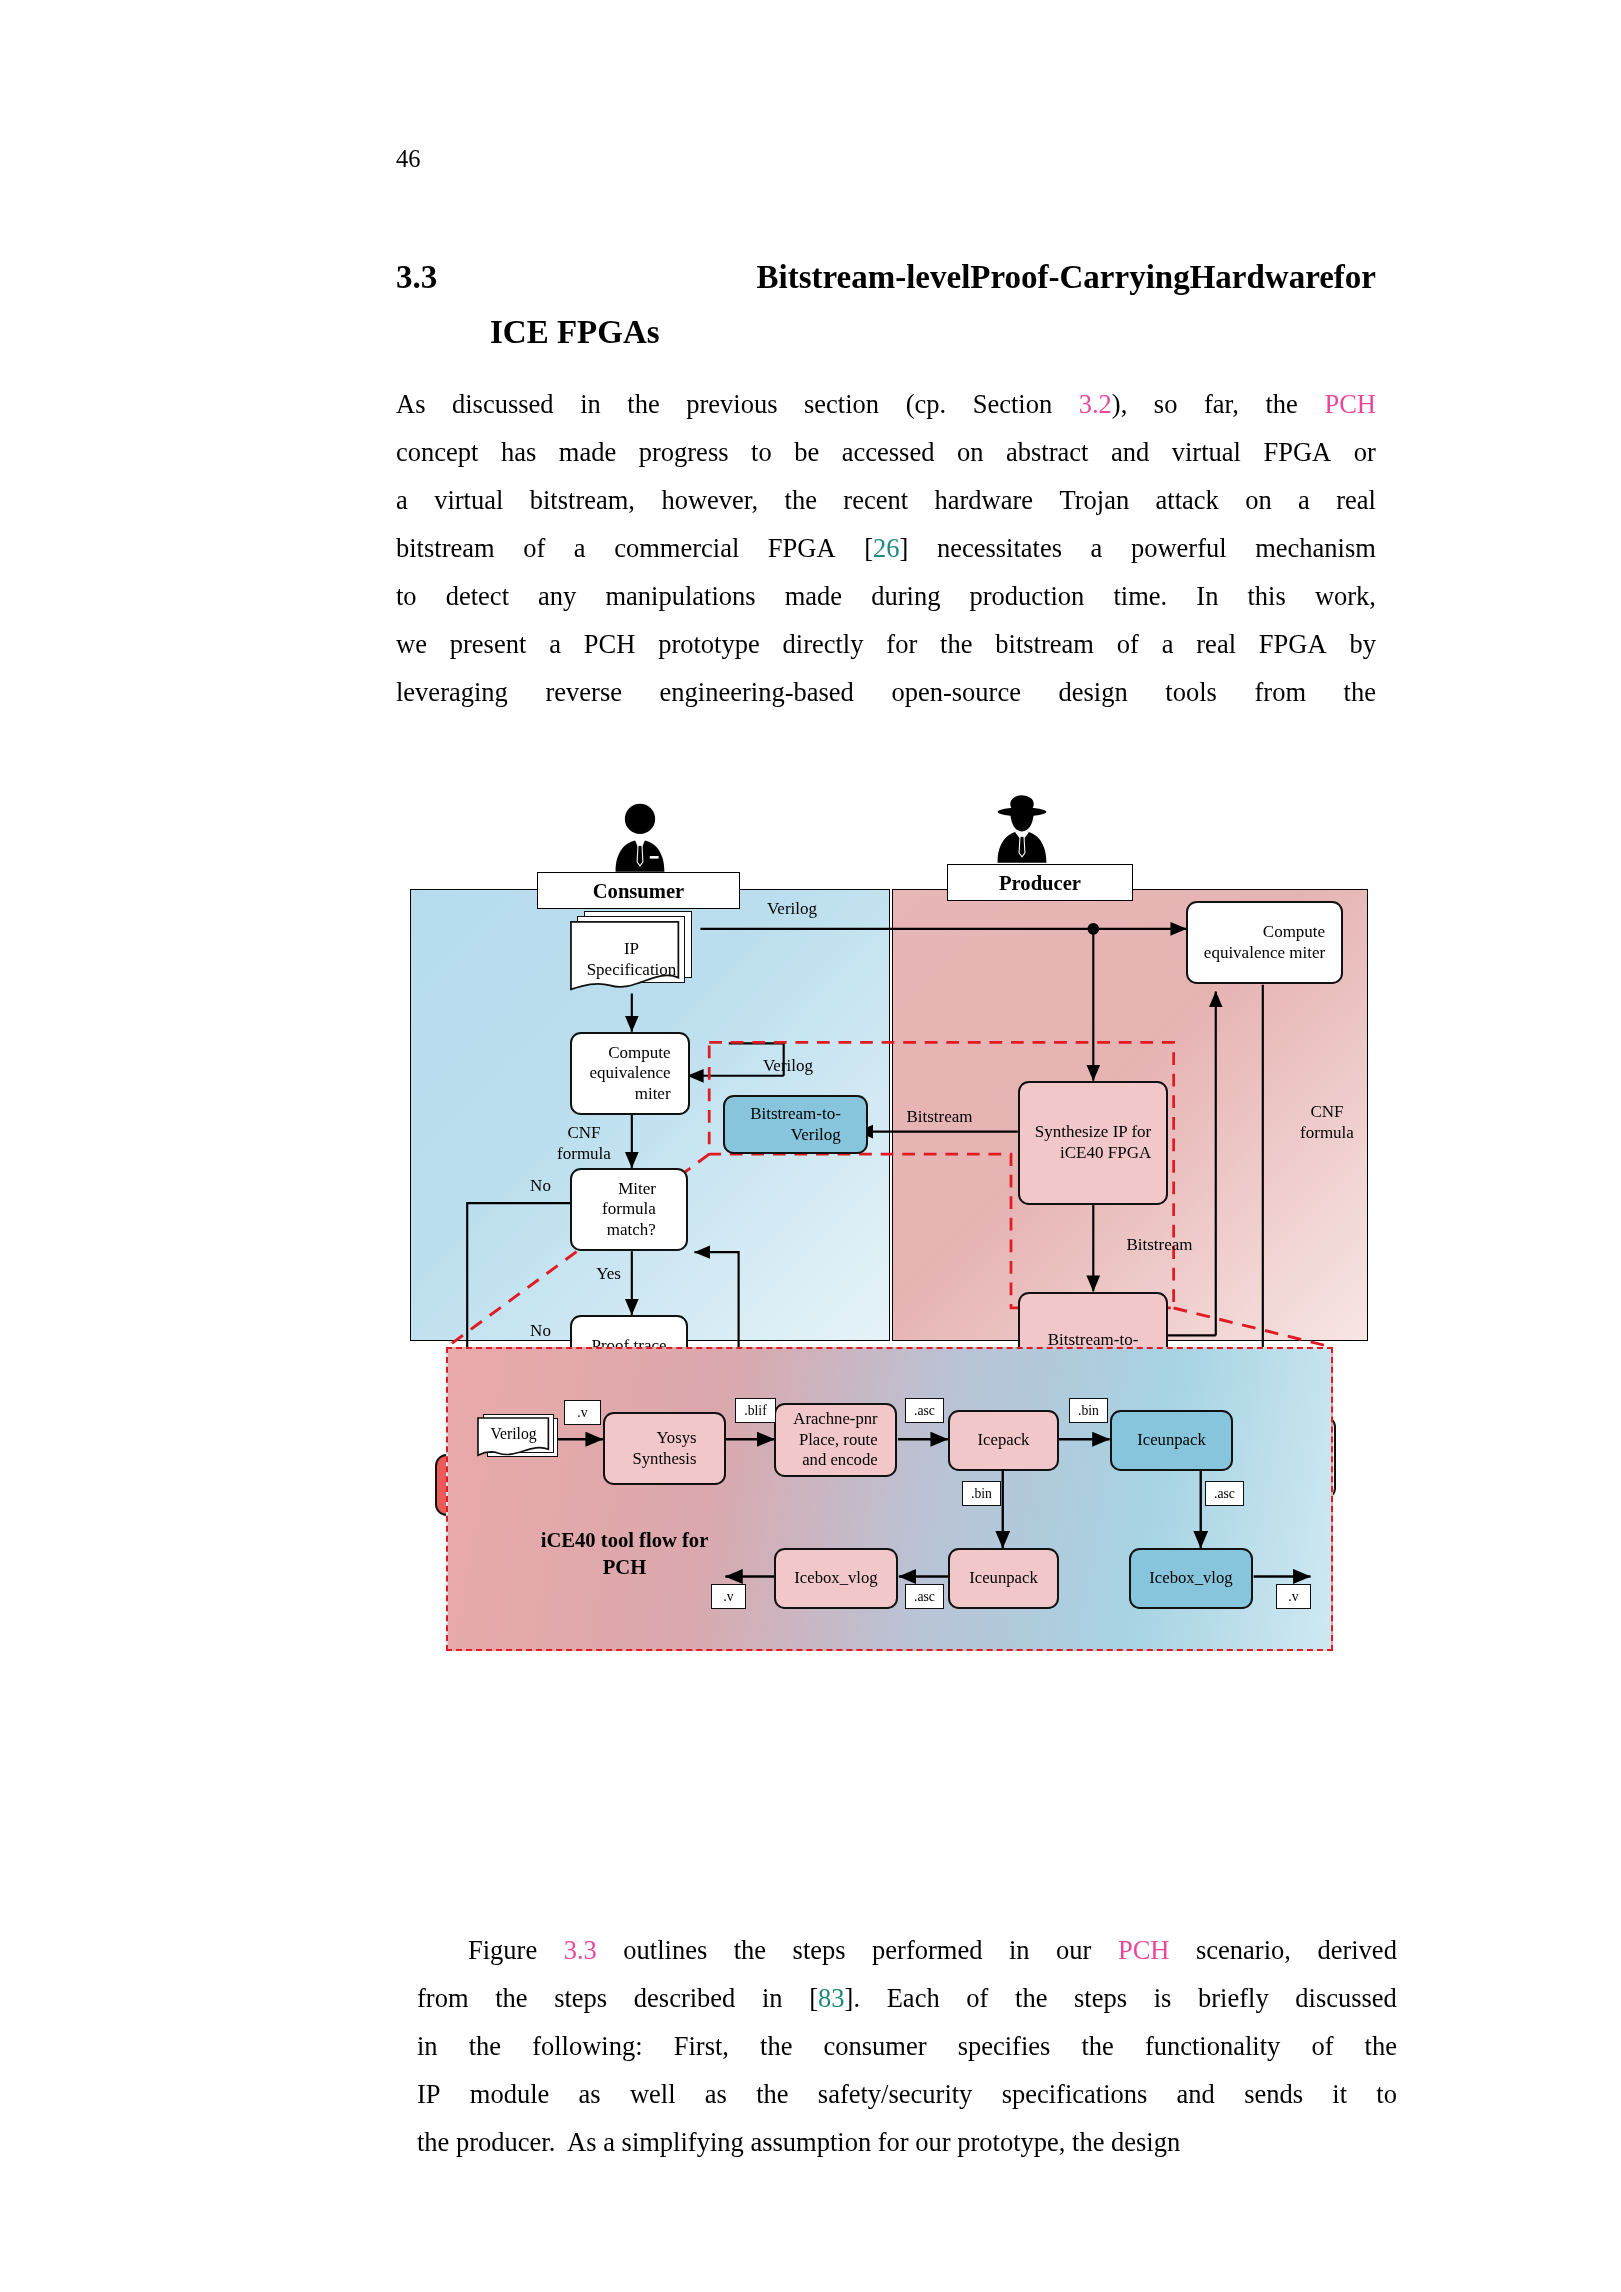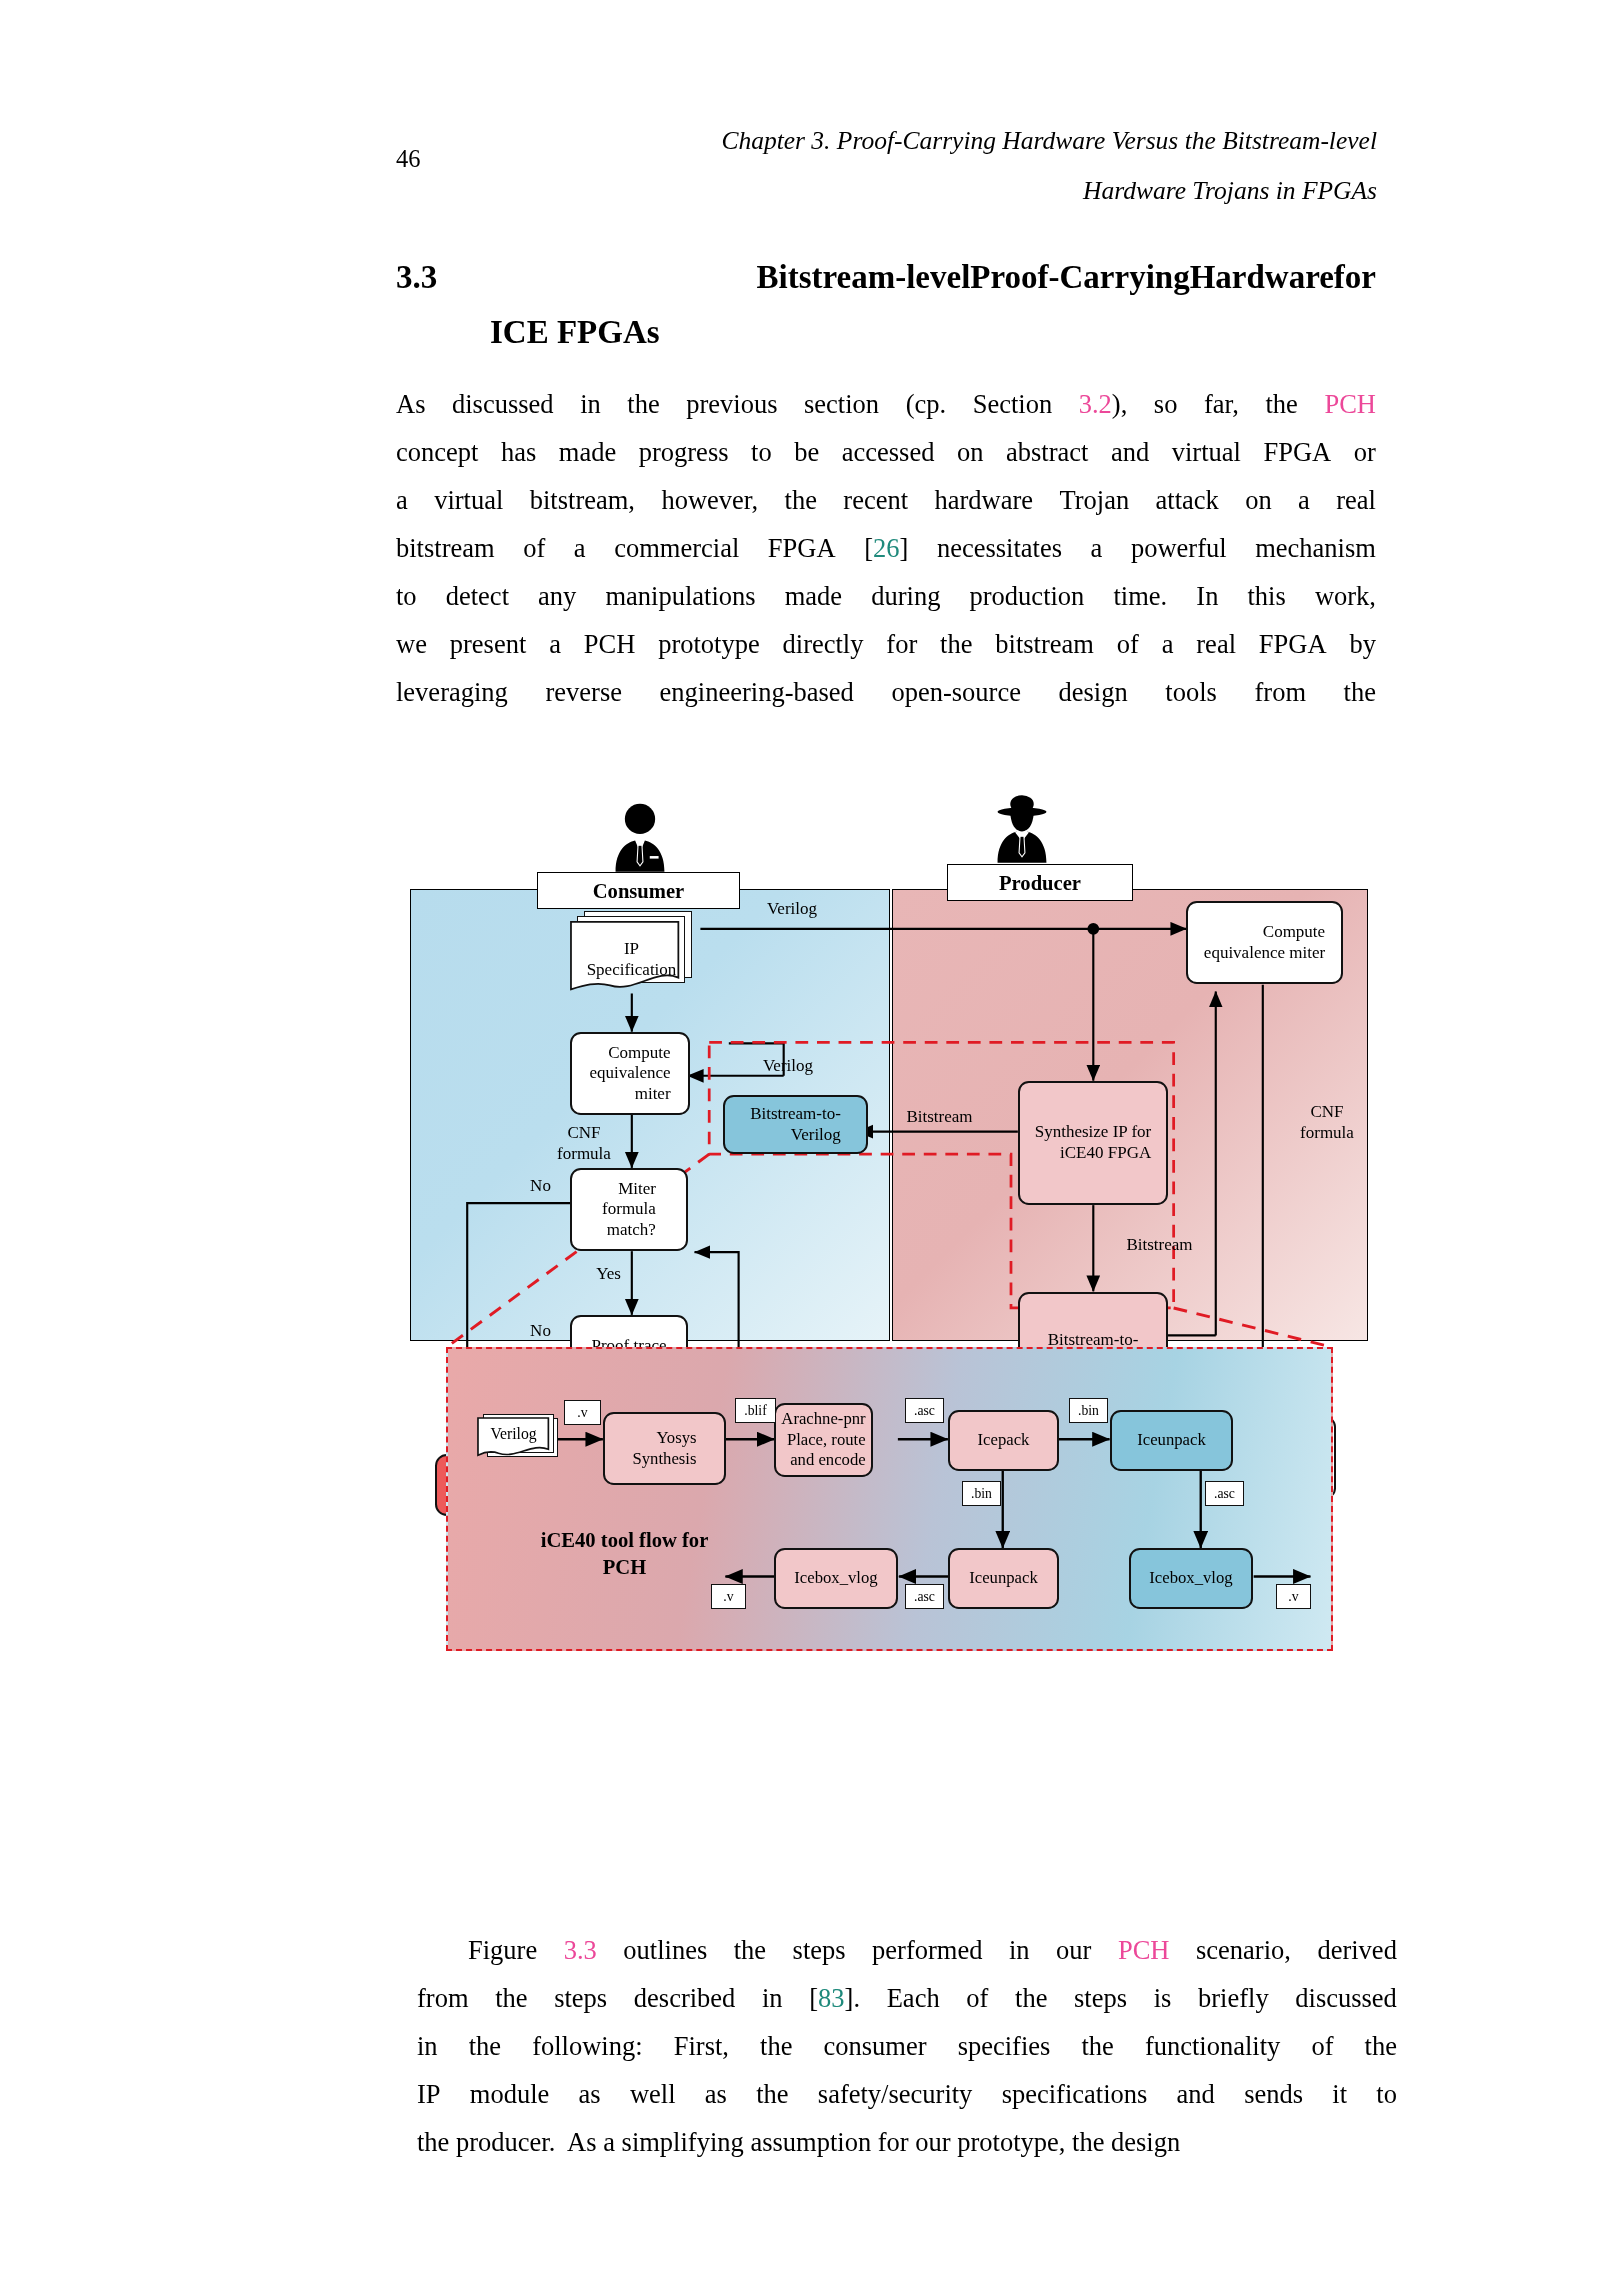--- a/index.html
+++ b/index.html
@@ -76,24 +76,20 @@
     background:linear-gradient(100deg,#e9a9a9 0%,#dba8ad 30%,#b9c3d6 55%,#a7d3e3 78%,#cfe9f2 100%);}
   .zoomtitle{position:absolute;left:59px;top:178px;width:235px;text-align:center;font-weight:bold;
     font-size:20.6px;line-height:26.5px;}
 </style>
 </head>
 <body>
 
 <div class="page">
 
   <div class="folio">46</div>
-  <div class="runhead">
-    <div>Chapter 3.  Proof-Carrying Hardware Versus the Bitstream-level</div>
-    <div>Hardware Trojans in FPGAs</div>
-  </div>
 
   <div class="sec">
     <span class="num">3.3</span>
     <span class="txt">
       <span class="l1" id="sec-l1">
           <span>Bitstream-level</span>
           <span>Proof-Carrying</span>
           <span>Hardware</span>
           <span>for</span>
         </span>
@@ -303,21 +299,21 @@
         </svg>
         <div class="label" style="top:0px;left:0px;width:73px;height:49px;font-size:15.7px;">
           <span>Verilog</span>
         </div>
       </div>
 
       <div class="node pink" style="left:155px;top:63px;width:123px;height:73px;font-size:16.7px;">
         <span style="white-space:pre-line">Yosys
 Synthesis</span>
       </div>
-      <div class="node pink" style="left:326px;top:54px;width:99px;height:74px;font-size:16.7px;">
+      <div class="node pink" style="left:326px;top:54px;width:123px;height:74px;font-size:16.7px;">
         <span style="white-space:pre-line">Arachne-pnr
 Place, route
 and encode</span>
       </div>
       <div class="node pink" style="left:500px;top:61px;width:111px;height:61px;font-size:16.7px;">
         <span>Icepack</span>
       </div>
       <div class="node blue" style="left:662px;top:61px;width:123px;height:61px;font-size:16.7px;">
         <span>Iceunpack</span>
       </div>

